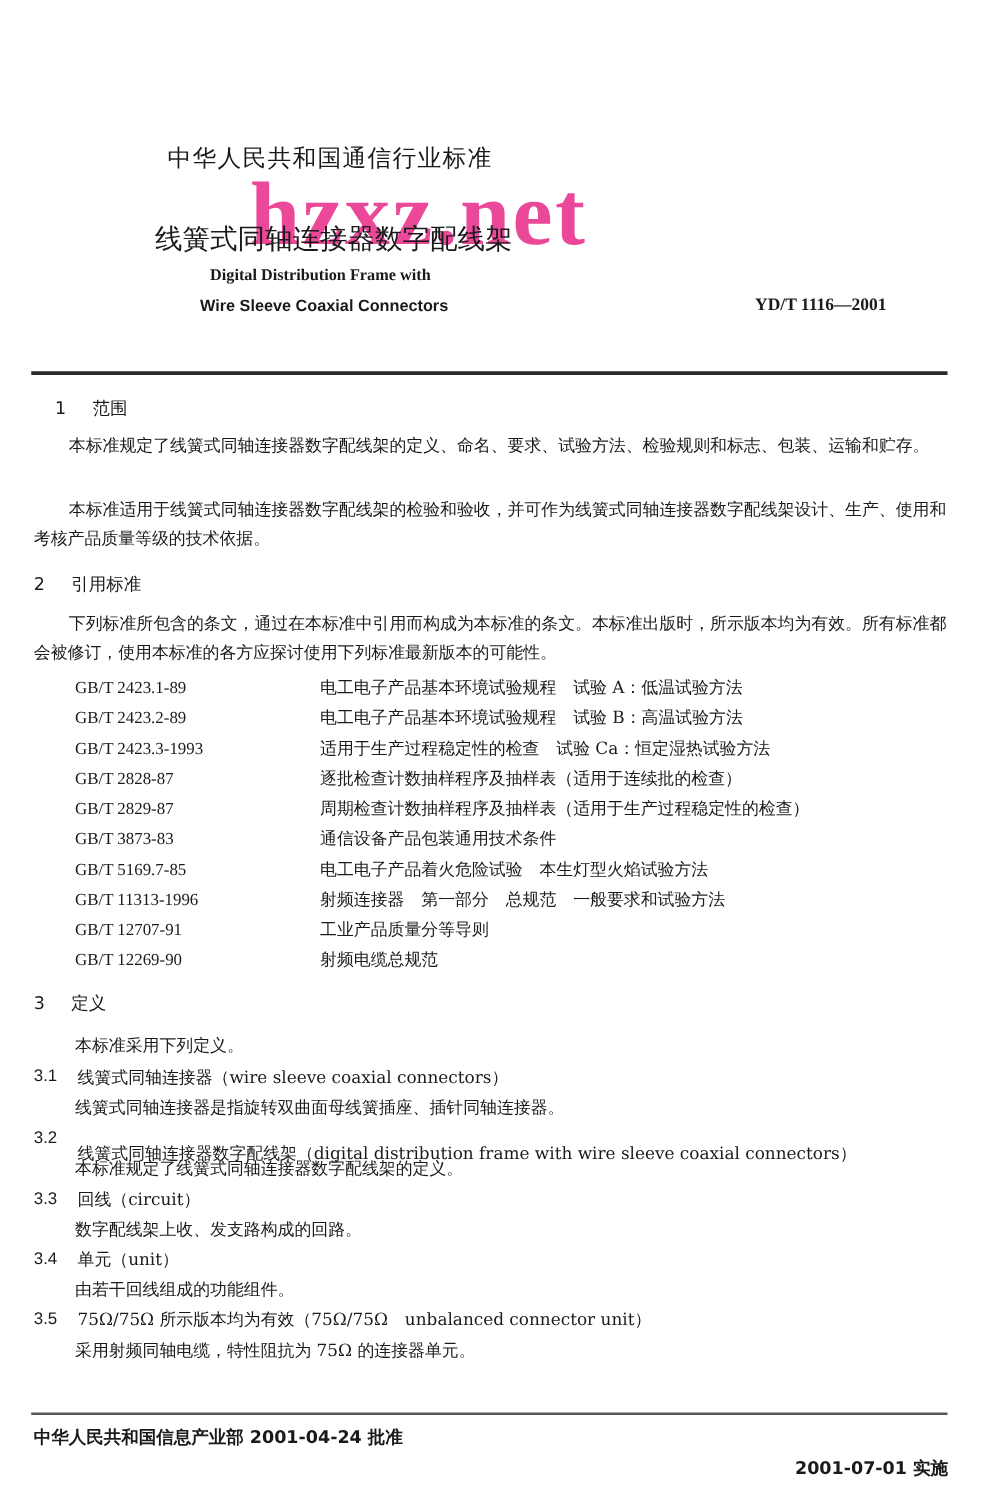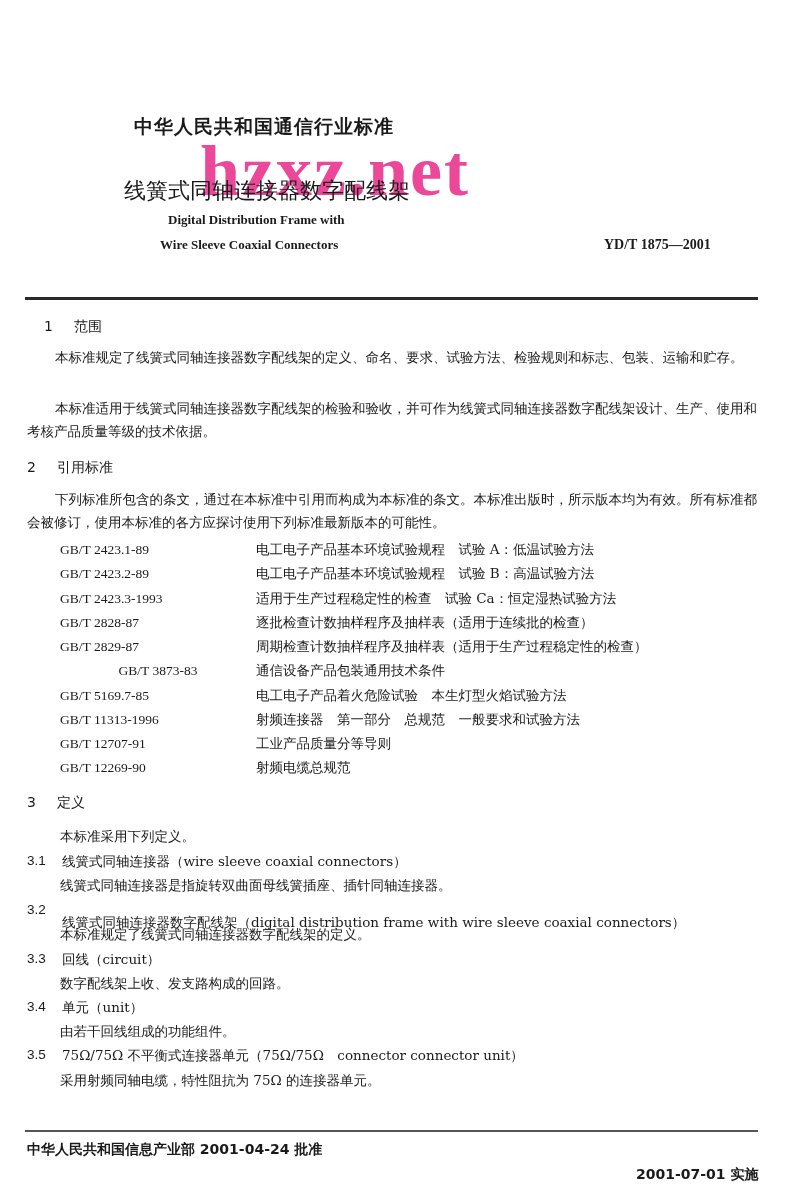--- a/index.html
+++ b/index.html
@@ -7,24 +7,24 @@
     width: 800px; height: 1190px; position: relative; overflow: hidden;
     font-family: "DejaVu Serif", "Liberation Serif", serif;
     color: #1a1a1a;
   }
   .abs { position: absolute; }
   .watermark {
     left: 200px; top: 135px; font-family: Liberation Serif, serif;
     font-weight: bold; font-size: 72px; color: #ec4899; letter-spacing: 2px;
     line-height: 1; z-index: 0; white-space: nowrap;
   }
-  .issuer { left: 134px; top: 114px; font-size: 19px; font-weight: bold; letter-spacing: 1px; z-index: 1; font-family: "DejaVu Sans", sans-serif; }
+  .issuer { left: 134px; top: 114px; font-size: 19px; font-weight: normal; letter-spacing: 1px; z-index: 1; font-family: "DejaVu Sans", sans-serif; }
   .title-cn { left: 124px; top: 176px; font-size: 22px; font-weight: normal; z-index: 1; font-family: "DejaVu Sans", sans-serif; }
   .title-en1 { left: 168px; top: 212px; font-size: 13px; font-weight: bold; font-family: "Liberation Serif", serif; z-index: 1; }
-  .title-en2 { left: 160px; top: 237px; font-size: 13px; font-weight: bold; font-family: Liberation Serif, serif; z-index: 1; text-align: right; }
+  .title-en2 { left: 160px; top: 237px; font-size: 13px; font-weight: bold; font-family: Liberation Sans, sans-serif; z-index: 1; text-align: right; }
   .std-code { left: 604px; top: 237px; font-size: 14px; font-weight: bold; font-family: "Liberation Serif", serif; z-index: 1; }
   .top-rule { left: 25px; top: 297px; width: 733px; height: 3px; background: #2a2a2a; }
   .bottom-rule { left: 25px; top: 1130px; width: 733px; height: 2px; background: #555; }
 
   .h1 { font-size: 14px; font-family: "DejaVu Sans", sans-serif; }
   .h1 .num { display: inline-block; width: 30px; }
   .para { font-size: 13.5px; line-height: 23px; width: 730px; font-family: "DejaVu Serif", serif; }
   .indent { text-indent: 28px; }
 
   .ref-row { position: absolute; left: 60px; font-size: 13.5px; height: 23px; line-height: 23px; white-space: nowrap; }
@@ -40,41 +40,41 @@
 </style>
 </head>
 <body>
 
 <div class="abs watermark">hzxz.net</div>
 
 <div class="abs issuer">中华人民共和国通信行业标准</div>
 <div class="abs title-cn">线簧式同轴连接器数字配线架</div>
 <div class="abs title-en1">Digital Distribution Frame with</div>
 <div class="abs title-en2">Wire Sleeve Coaxial Connectors</div>
-<div class="abs std-code">YD/T 1875—2001</div>
+<div class="abs std-code">YD/T 1116—2001</div>
 
 <div class="abs top-rule"></div>
 
 <div class="abs h1" style="left:44px; top:318px;">
   <span class="num">1</span><span>范围</span>
 </div>
 <div class="abs para indent" style="left:27px; top:346px;">本标准规定了线簧式同轴连接器数字配线架的定义、命名、要求、试验方法、检验规则和标志、包装、运输和贮存。</div>
 <div class="abs para indent" style="left:27px; top:397px;">本标准适用于线簧式同轴连接器数字配线架的检验和验收，并可作为线簧式同轴连接器数字配线架设计、生产、使用和考核产品质量等级的技术依据。</div>
 
 <div class="abs h1" style="left:27px; top:459px;">
   <span class="num">2</span><span>引用标准</span>
 </div>
 <div class="abs para indent" style="left:27px; top:488px;">下列标准所包含的条文，通过在本标准中引用而构成为本标准的条文。本标准出版时，所示版本均为有效。所有标准都会被修订，使用本标准的各方应探讨使用下列标准最新版本的可能性。</div>
 
 <div class="ref-row" style="top:538px;"><span class="ref-code">GB/T 2423.1-89</span><span class="ref-title">电工电子产品基本环境试验规程　试验 A：低温试验方法</span></div>
 <div class="ref-row" style="top:562px;"><span class="ref-code">GB/T 2423.2-89</span><span class="ref-title">电工电子产品基本环境试验规程　试验 B：高温试验方法</span></div>
 <div class="ref-row" style="top:587px;"><span class="ref-code">GB/T 2423.3-1993</span><span class="ref-title">适用于生产过程稳定性的检查　试验 Ca：恒定湿热试验方法</span></div>
 <div class="ref-row" style="top:611px;"><span class="ref-code">GB/T 2828-87</span><span class="ref-title">逐批检查计数抽样程序及抽样表（适用于连续批的检查）</span></div>
 <div class="ref-row" style="top:635px;"><span class="ref-code">GB/T 2829-87</span><span class="ref-title">周期检查计数抽样程序及抽样表（适用于生产过程稳定性的检查）</span></div>
-<div class="ref-row" style="top:659px;text-align:center;"><span class="ref-code">GB/T 3873-83</span><span class="ref-title">通信设备产品包装通用技术条件</span></div>
+<div class="ref-row" style="top:659px;"><span class="ref-code">GB/T 3873-83</span><span class="ref-title">通信设备产品包装通用技术条件</span></div>
 <div class="ref-row" style="top:684px;"><span class="ref-code">GB/T 5169.7-85</span><span class="ref-title">电工电子产品着火危险试验　本生灯型火焰试验方法</span></div>
 <div class="ref-row" style="top:708px;"><span class="ref-code">GB/T 11313-1996</span><span class="ref-title">射频连接器　第一部分　总规范　一般要求和试验方法</span></div>
 <div class="ref-row" style="top:732px;"><span class="ref-code">GB/T 12707-91</span><span class="ref-title">工业产品质量分等导则</span></div>
 <div class="ref-row" style="top:756px;"><span class="ref-code">GB/T 12269-90</span><span class="ref-title">射频电缆总规范</span></div>
 
 <div class="abs h1" style="left:27px; top:794px;">
   <span class="num">3</span><span>定义</span>
 </div>
 <div class="def-body" style="top:828px;">本标准采用下列定义。</div>
 
@@ -88,18 +88,18 @@
 
 <div class="def-num" style="top:951px;">3.3</div>
 <div class="def-term" style="top:951px;">回线（circuit）</div>
 <div class="def-body" style="top:975px;">数字配线架上收、发支路构成的回路。</div>
 
 <div class="def-num" style="top:999px;">3.4</div>
 <div class="def-term" style="top:999px;">单元（unit）</div>
 <div class="def-body" style="top:1023px;">由若干回线组成的功能组件。</div>
 
 <div class="def-num" style="top:1047px;">3.5</div>
-<div class="def-term" style="top:1047px;">75Ω/75Ω 不平衡式连接器单元（75Ω/75Ω　connector connector unit）</div>
+<div class="def-term" style="top:1047px;">75Ω/75Ω 所示版本均为有效（75Ω/75Ω　unbalanced connector unit）</div>
 <div class="def-body" style="top:1072px;">采用射频同轴电缆，特性阻抗为 75Ω 的连接器单元。</div>
 
 <div class="abs bottom-rule"></div>
 <div class="abs footer-left">中华人民共和国信息产业部 2001-04-24 批准</div>
 <div class="abs footer-right">2001-07-01 实施</div>
 
 </body></html>

